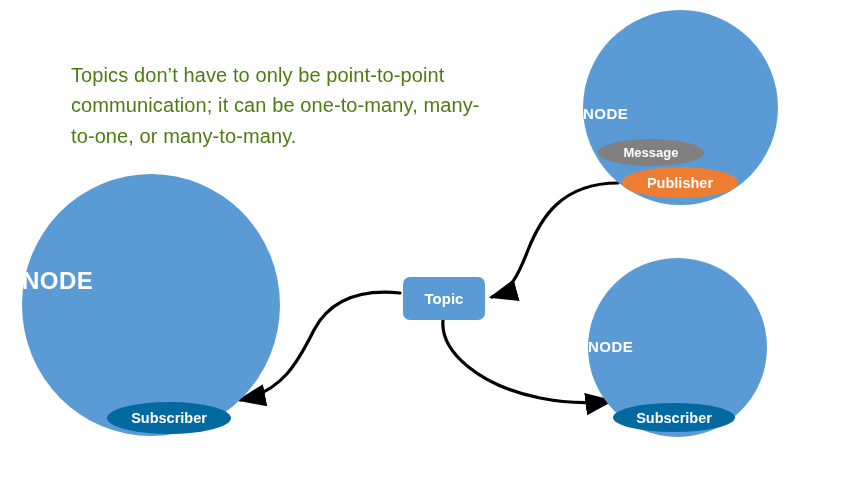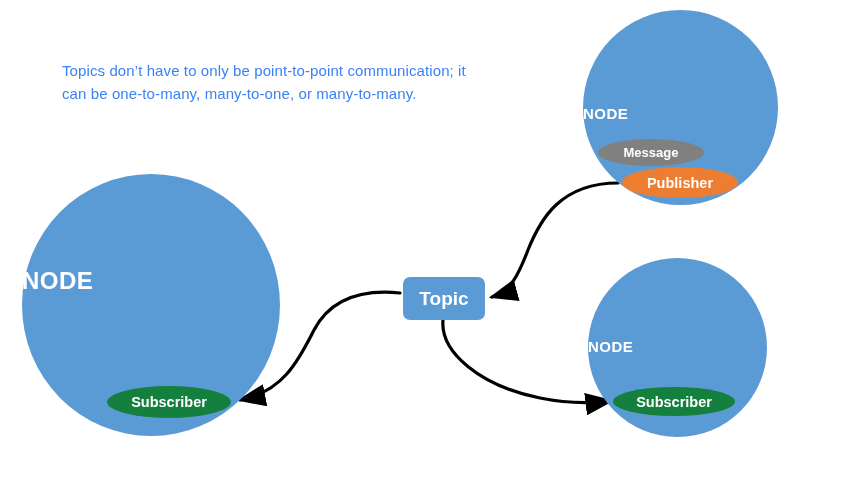--- a/index.html
+++ b/index.html
@@ -20,26 +20,26 @@
   #edges {
     position: absolute;
     left: 0;
     top: 0;
     width: 854px;
     height: 480px;
     pointer-events: none;
   }
   .caption {
     position: absolute;
-    left: 62px;
+    left: 71px;
     top: 60px;
     width: 420px;
-    font-size: 15px;
+    font-size: 20px;
     line-height: 1.52;
-    color: #3b82f6;
+    color: #4d7c0f;
     letter-spacing: 0.1px;
   }
   .node-circle {
     position: absolute;
     border-radius: 50%;
     background: #5B9BD5;
   }
   .node-label {
     position: absolute;
     width: 100%;
@@ -52,21 +52,21 @@
   .pill {
     position: absolute;
     border-radius: 50%;
     display: flex;
     align-items: center;
     justify-content: center;
     color: #ffffff;
     font-weight: bold;
     white-space: nowrap;
   }
-  .pill-subscriber { background: #15803d; }
+  .pill-subscriber { background: #0369a1; margin-top: 16px; }
   .pill-publisher  { background: #ED7D31; }
   .pill-message    { background: #808080; }
 
   
   #node-left {
     left: 22px; top: 174px;
     width: 258px; height: 262px;
   }
   #node-left .node-label {
     top: 93px;
@@ -118,21 +118,21 @@
     position: absolute;
     left: 403px; top: 277px;
     width: 82px; height: 43px;
     background: #5B9BD5;
     border-radius: 7px;
     display: flex;
     align-items: center;
     justify-content: center;
     color: #ffffff;
     font-weight: bold;
-    font-size: 19px;
+    font-size: 15px;
   }
 </style>
 </head>
 <body>
 
 <div id="canvas">
 
   <div class="caption">Topics don’t have to only be point-to-point communication; it can be one-to-many, many-to-one, or many-to-many.</div>
 
   <svg id="edges" viewBox="0 0 854 480" xmlns="http://www.w3.org/2000/svg">

